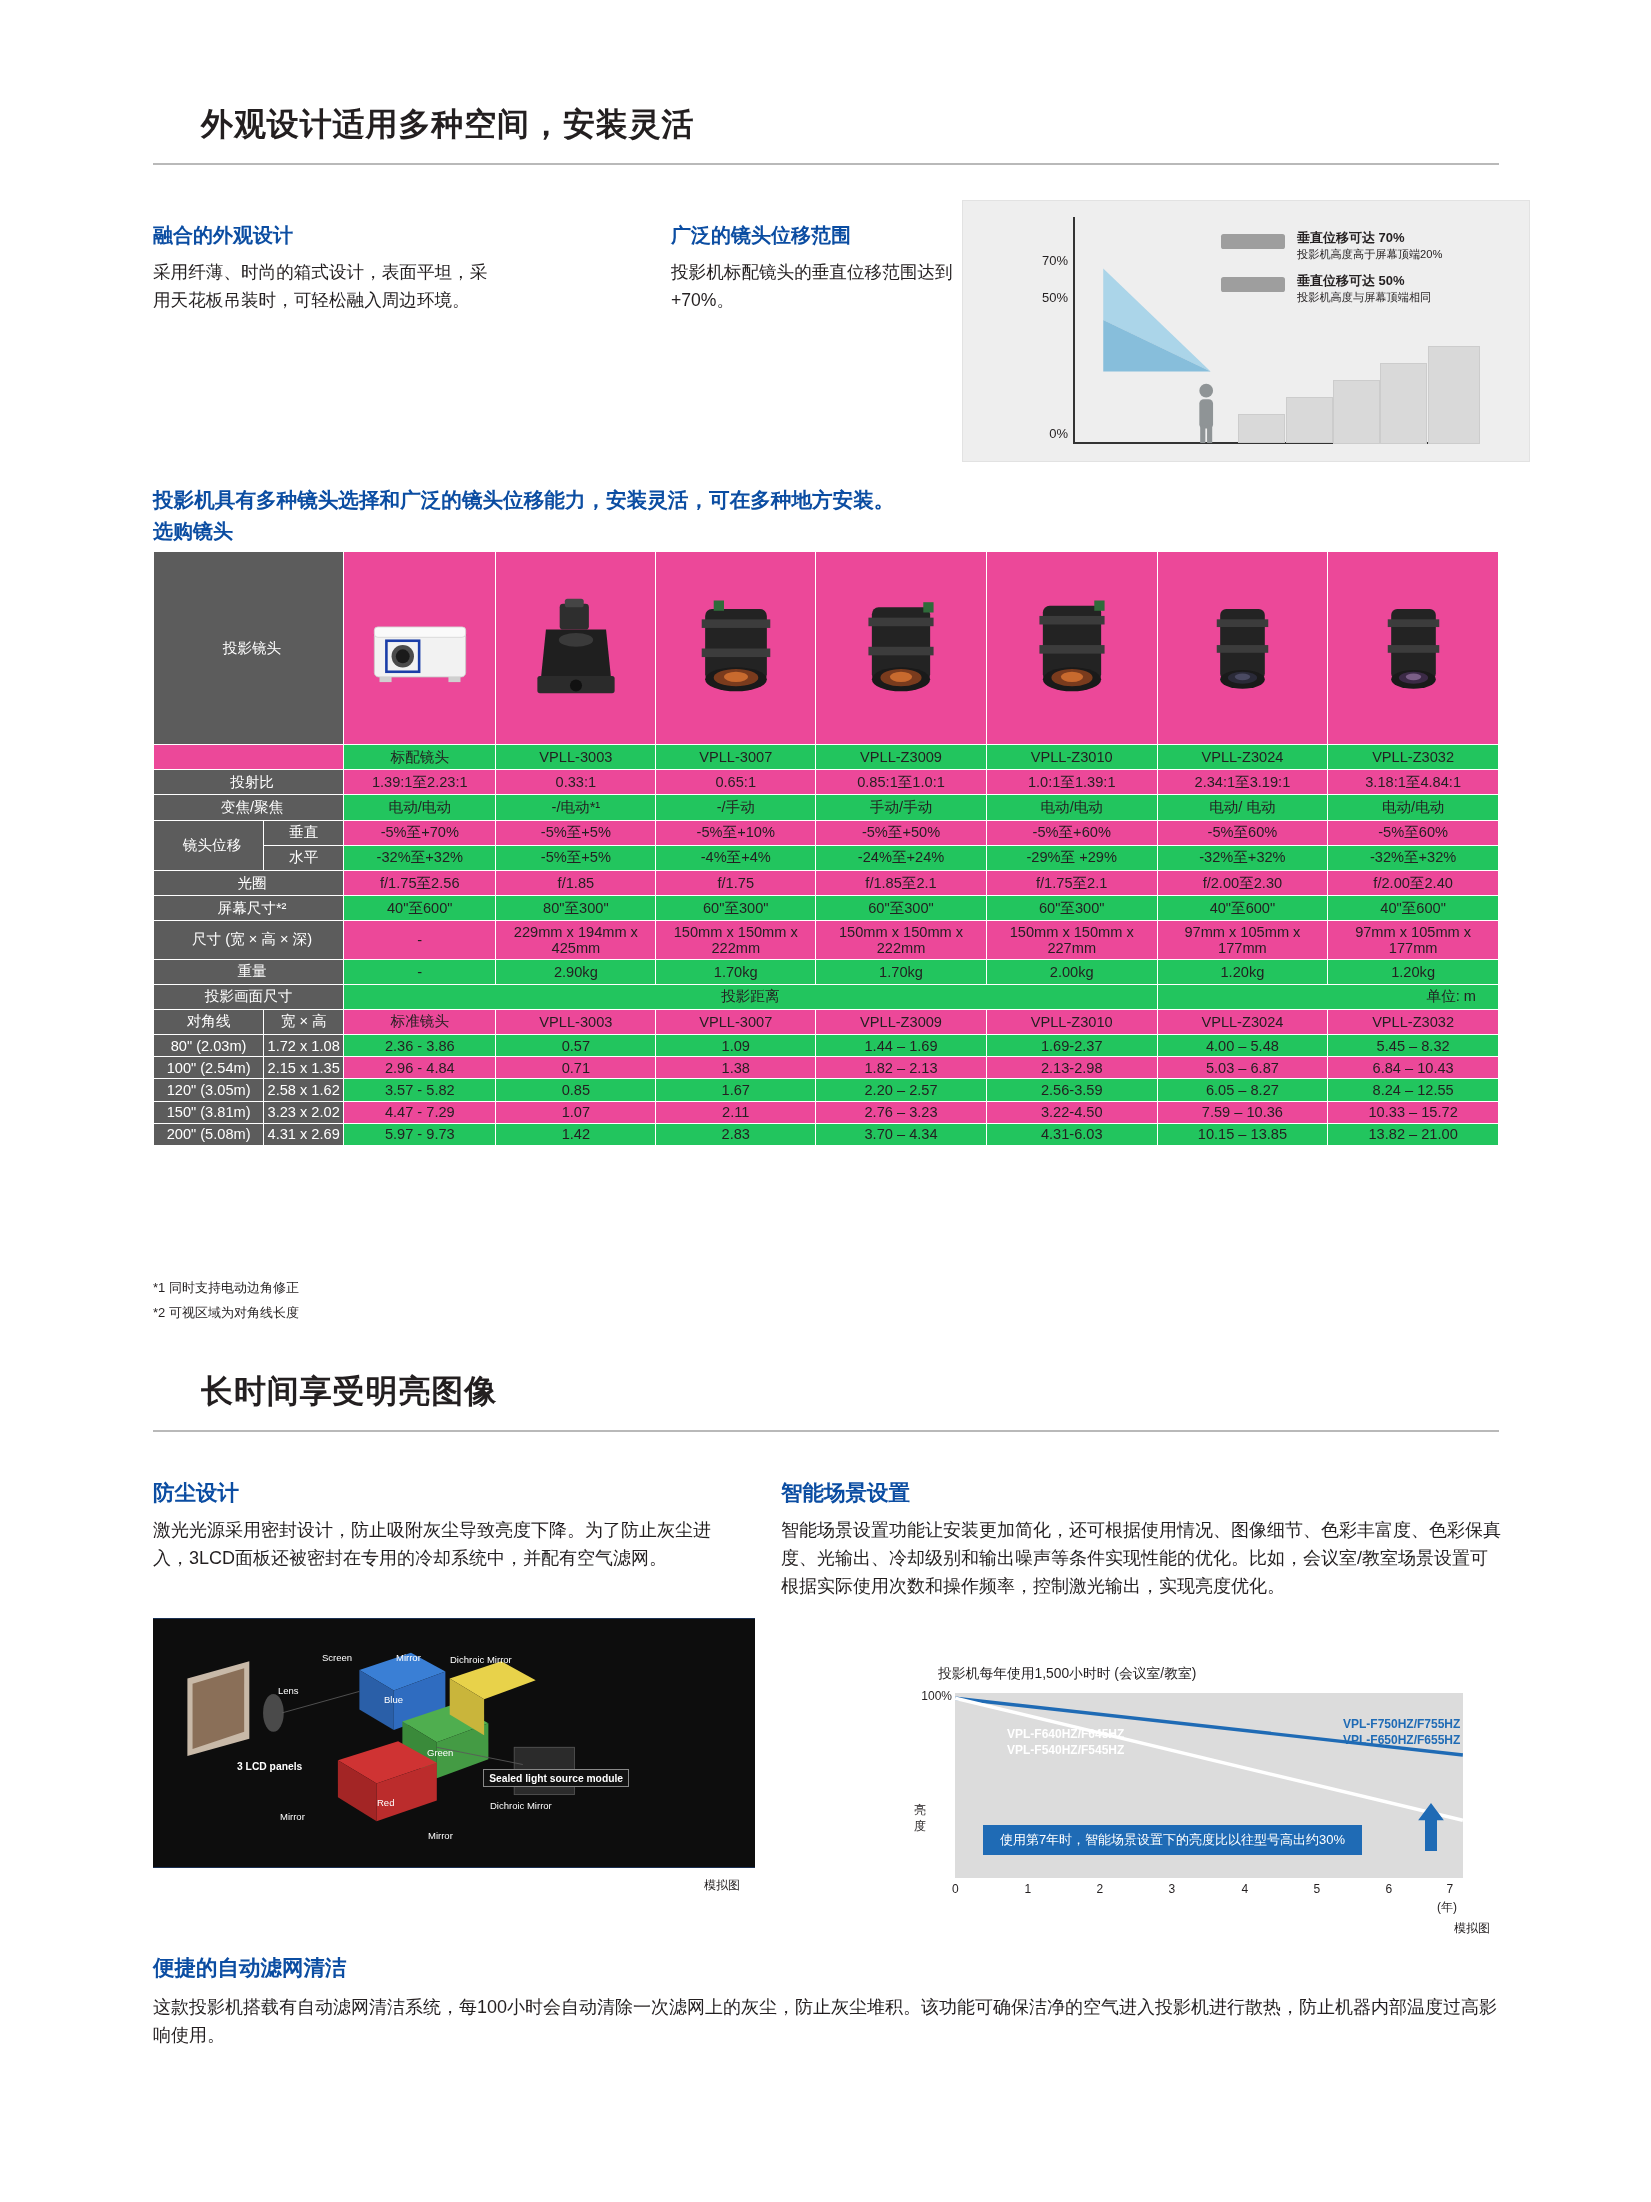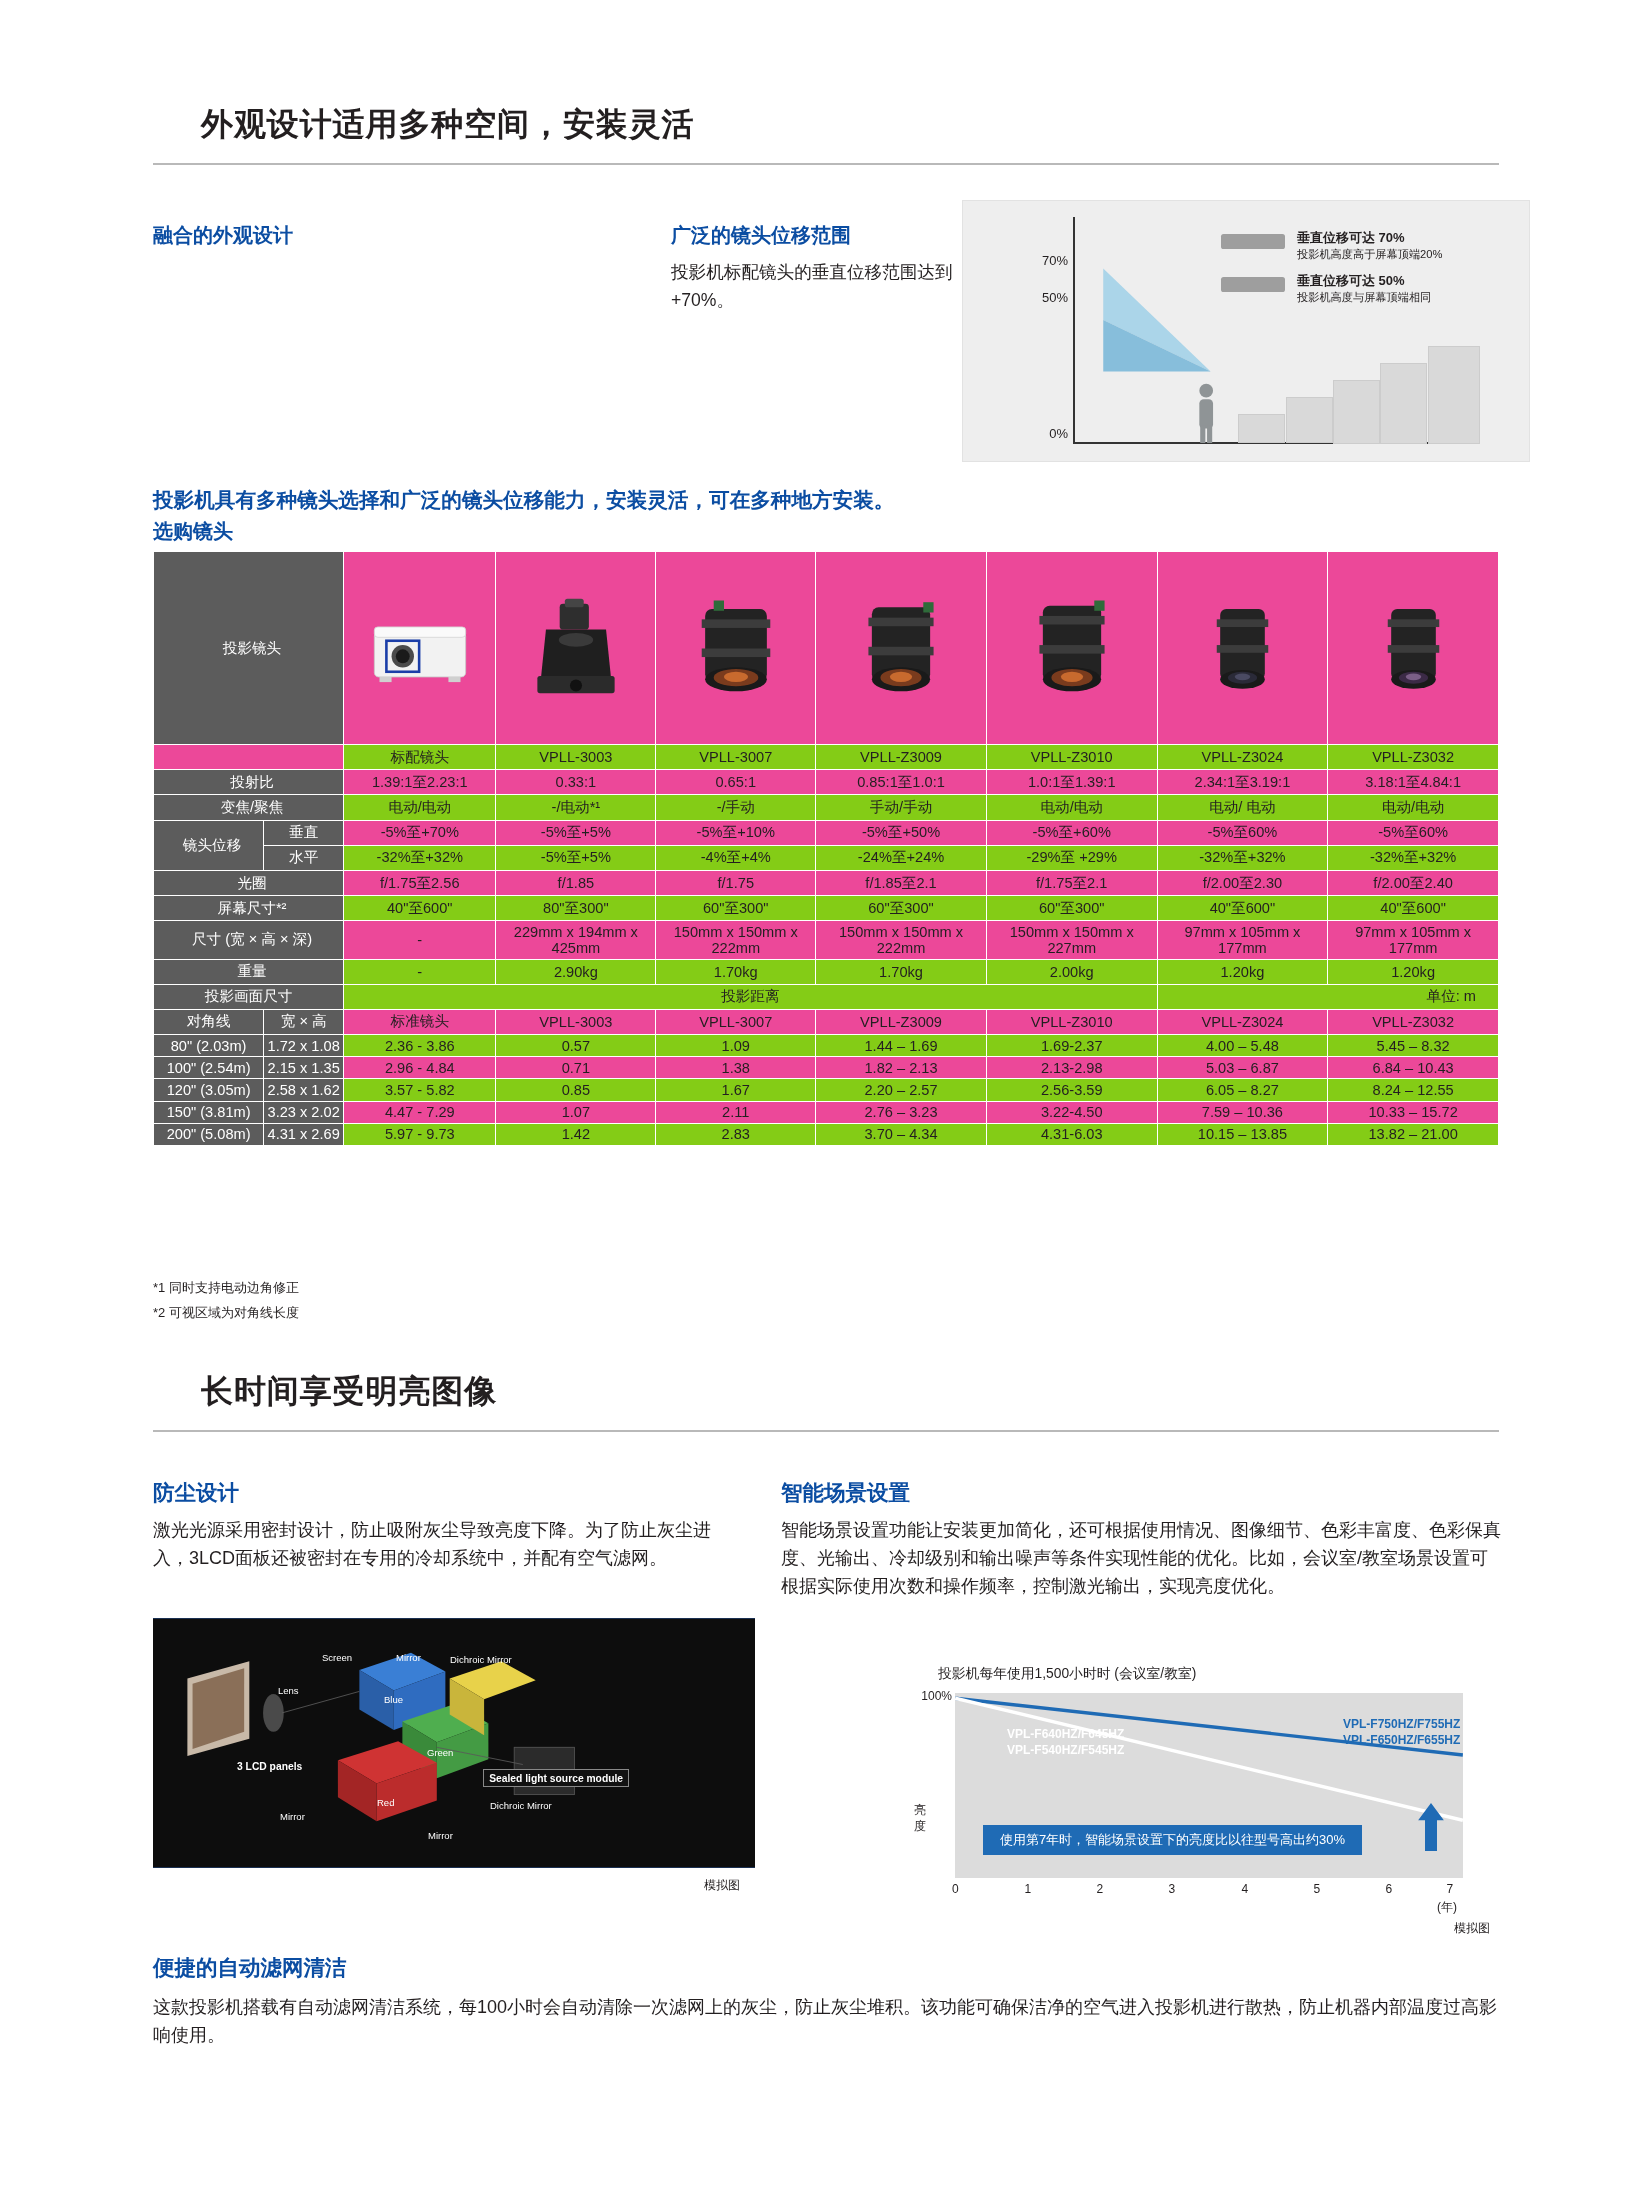--- a/index.html
+++ b/index.html
@@ -63,21 +63,21 @@
   }
   table.lenstbl td, table.lenstbl th {
     border:0.9px solid #ffffff;
     text-align:center;
     vertical-align:middle;
     padding:2.6px 1.7px;
     font-weight:normal;
   }
   .hdr-cell { background:#5c5c5c; color:#ffffff; text-align:left; padding-left:8.6px !important; }
   .hdr-cell-c { background:#5c5c5c; color:#ffffff; }
-  .g-light { background:#84cc16; }
+  .g-light { background:#22c55e; }
   .g-white { background:#ec4899; }
 
   
   .lensimg { display:block; margin:0 auto; }
 
   .note { position:absolute; font-size:13px; color:#231f20; }
 
   
   .lcdbox { position:absolute; background:#3b82f6; overflow:hidden; }
   .lcdlabel { position:absolute; color:#ffffff; font-size:9.5px; }
@@ -96,20 +96,21 @@
 </style>
 </head>
 <body>
 
 <div class="page">
 
   <div class="sec-head" style="left:153px; top:103px;">外观设计适用多种空间，安装灵活</div>
   <div class="sec-rule" style="left:153px; top:163px; width:1346px;"></div>
 
   <div class="blue-head" style="left:153px; top:222px; font-size:20px;">融合的外观设计</div>
+  <div class="body-text" style="left:153px; top:258px; width:344px;">采用纤薄、时尚的箱式设计，表面平坦，采用天花板吊装时，可轻松融入周边环境。</div>
 
   <div class="blue-head" style="left:671px; top:222px; font-size:20px;">广泛的镜头位移范围</div>
   <div class="body-text" style="left:671px; top:258px; width:284px;">投影机标配镜头的垂直位移范围达到+70%。</div>
 
   <div class="shift-box" style="left:962px; top:200px; width:568px; height:262px;">
 
     <div class="axis-line" style="left:110px; top:15.5px; width:1.7px; height:225px;"></div>
     <div class="axis-line" style="left:110px; top:241px; width:370px; height:1.7px;"></div>
 
     <div class="tick-label" style="left:67px; top:52px; width:38px;">70%</div>

